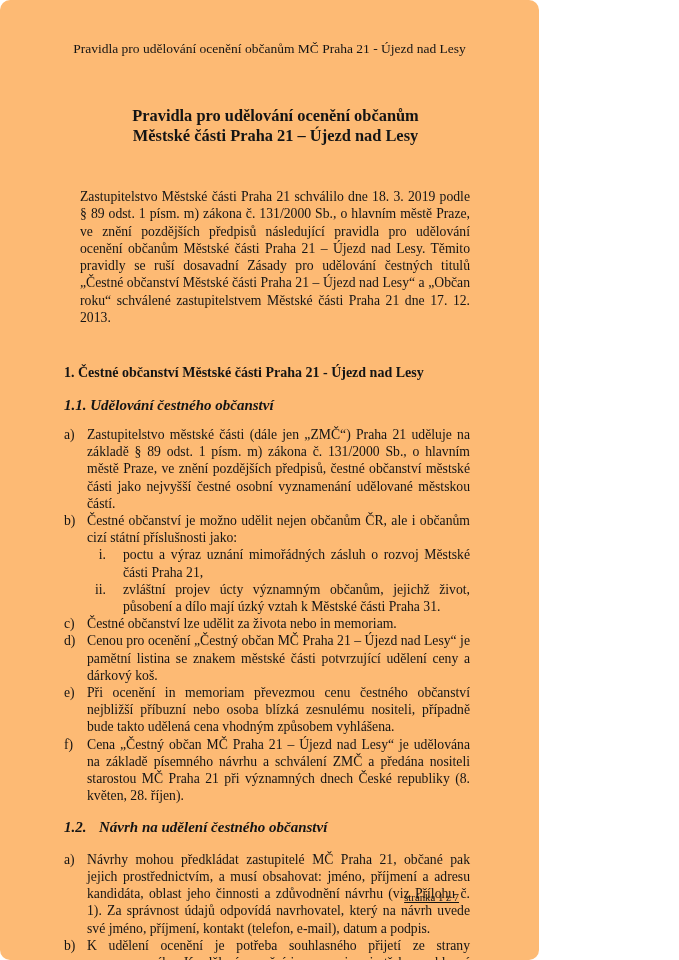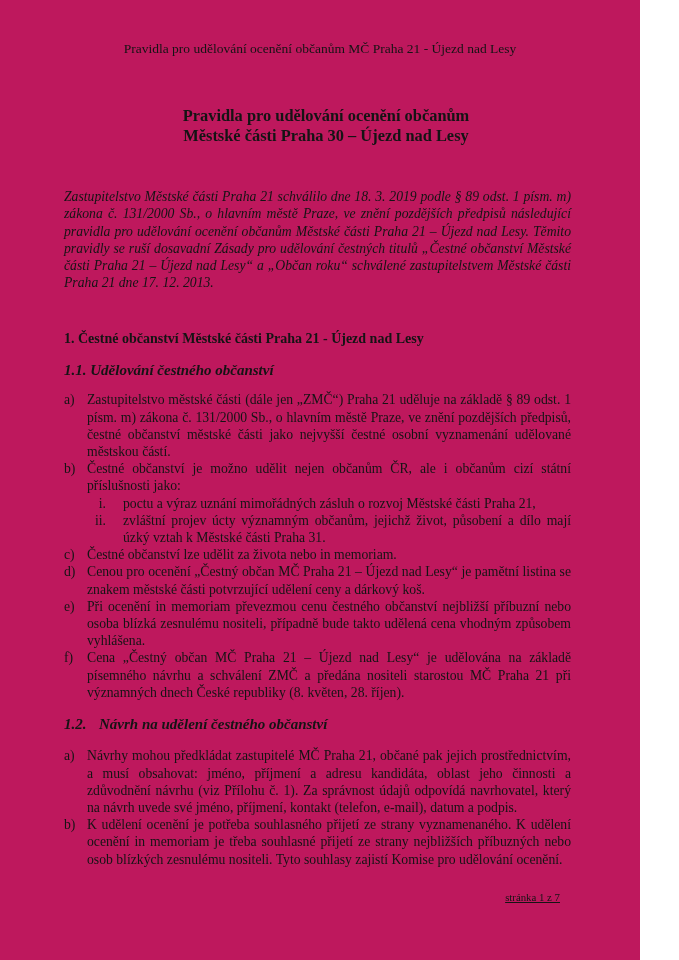--- a/index.html
+++ b/index.html
@@ -8,24 +8,25 @@
     background: #ffffff;
   }
   body {
     width: 679px;
     height: 960px;
     font-family: "Liberation Serif", "DejaVu Serif", serif;
     color: #141414;
   }
   .sheet {
     position: relative;
-    width: 640px;
+    width: 539px;
     height: 960px;
-    background: #be185d;
+    background: #fdba74;
     overflow: hidden;
+    border-radius: 10px;
   }
   .running-header {
     position: absolute;
     top: 41px;
     left: 0;
     right: 0;
     text-align: center;
     font-size: 13.5px;
     line-height: 15px;
     white-space: nowrap;
@@ -34,25 +35,24 @@
     padding: 106px 69px 0 64px;
   }
   .doc-title {
     text-align: center;
     font-weight: bold;
     font-size: 16.4px;
     line-height: 19.5px;
     margin: 0 -17px 0 0;
   }
   .intro {
-    margin: 43px 0 0 0;
+    margin: 43px 0 0 16px;
     text-align: justify;
     font-size: 13.7px;
     line-height: 17.3px;
-    font-style: italic;
   }
   h2.sec {
     margin: 38px 0 0 0;
     font-size: 14px;
     line-height: 17.3px;
     font-weight: bold;
   }
   h3.sub {
     margin: 15px 0 0 0;
     font-size: 15px;
@@ -105,21 +105,21 @@
 <body>
 
 <div class="sheet">
 
   <div class="running-header">Pravidla pro udělování ocenění občanům MČ Praha 21 - Újezd nad Lesy</div>
 
   <main class="content">
 
     <div class="doc-title">
       <div>Pravidla pro udělování ocenění občanům</div>
-      <div>Městské části Praha 30 – Újezd nad Lesy</div>
+      <div>Městské části Praha 21 – Újezd nad Lesy</div>
     </div>
 
     <p class="intro">Zastupitelstvo Městské části Praha 21 schválilo dne 18. 3. 2019 podle § 89 odst. 1 písm. m) zákona č. 131/2000 Sb., o hlavním městě Praze, ve znění pozdějších předpisů následující pravidla pro udělování ocenění občanům Městské části Praha 21 – Újezd nad Lesy. Těmito pravidly se ruší dosavadní Zásady pro udělování čestných titulů „Čestné občanství Městské části Praha 21 – Újezd nad Lesy“ a „Občan roku“ schválené zastupitelstvem Městské části Praha 21 dne 17. 12. 2013.</p>
 
     <h2 class="sec">1. Čestné občanství Městské části Praha 21 - Újezd nad Lesy</h2>
 
     <h3 class="sub">1.1. Udělování čestného občanství</h3>
 
     <div class="list">
 

